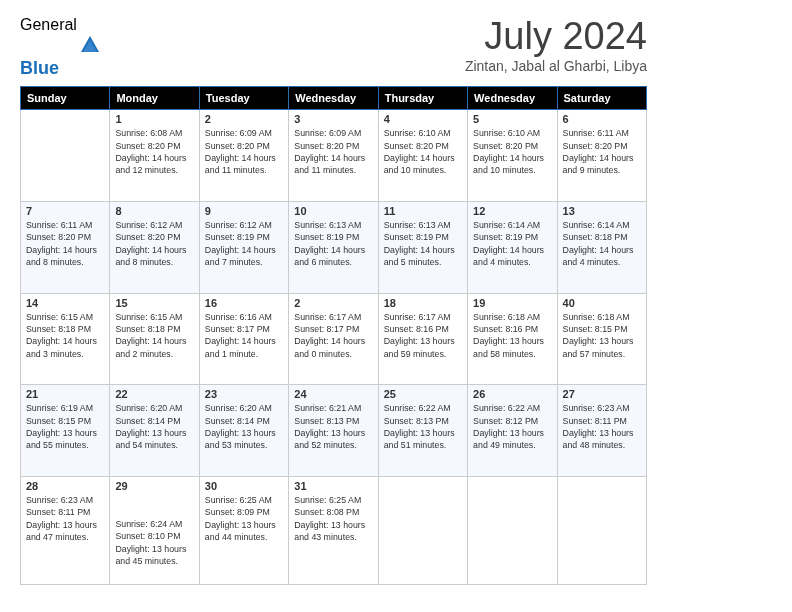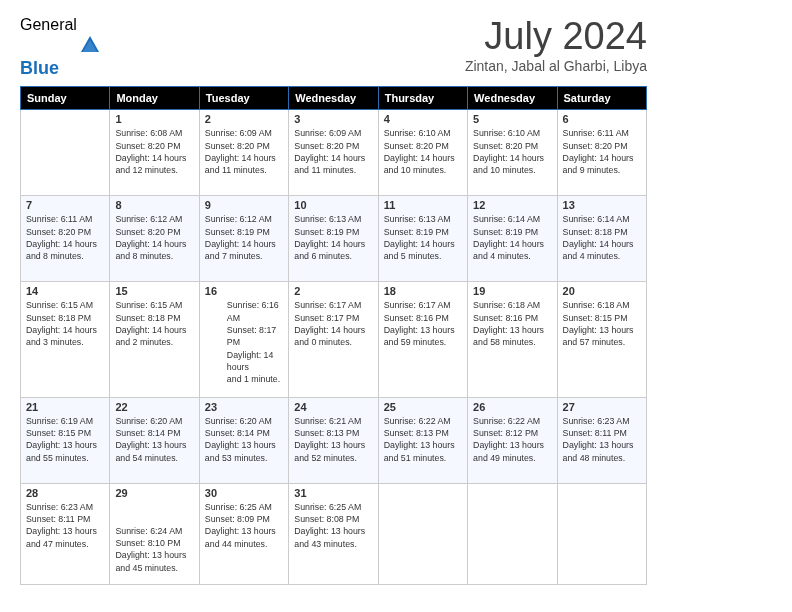--- a/index.html
+++ b/index.html
@@ -238,21 +238,21 @@
           </td>
           <td>
             <span class="day-number">15</span>
             <div class="day-info" style="white-space: pre-line;">Sunrise: 6:15 AM
 Sunset: 8:18 PM
 Daylight: 14 hours
 and 2 minutes.</div>
           </td>
           <td>
             <span class="day-number">16</span>
-            <div class="day-info" style="white-space: pre-line; margin-left: 22px;">Sunrise: 6:16 AM
+            <div class="day-info" style="white-space: pre-line;">Sunrise: 6:16 AM
 Sunset: 8:17 PM
 Daylight: 14 hours
 and 1 minute.</div>
           </td>
           <td>
             <span class="day-number">2</span>
             <div class="day-info" style="white-space: pre-line;">Sunrise: 6:17 AM
 Sunset: 8:17 PM
 Daylight: 14 hours
 and 0 minutes.</div>
@@ -265,21 +265,21 @@
 and 59 minutes.</div>
           </td>
           <td>
             <span class="day-number">19</span>
             <div class="day-info" style="white-space: pre-line;">Sunrise: 6:18 AM
 Sunset: 8:16 PM
 Daylight: 13 hours
 and 58 minutes.</div>
           </td>
           <td>
-            <span class="day-number">20</span>
+            <span class="day-number">40</span>
             <div class="day-info" style="white-space: pre-line;">Sunrise: 6:18 AM
 Sunset: 8:15 PM
 Daylight: 13 hours
 and 57 minutes.</div>
           </td>
         </tr>
         <tr>
           <td>
             <span class="day-number">21</span>
             <div class="day-info" style="white-space: pre-line;">Sunrise: 6:19 AM

